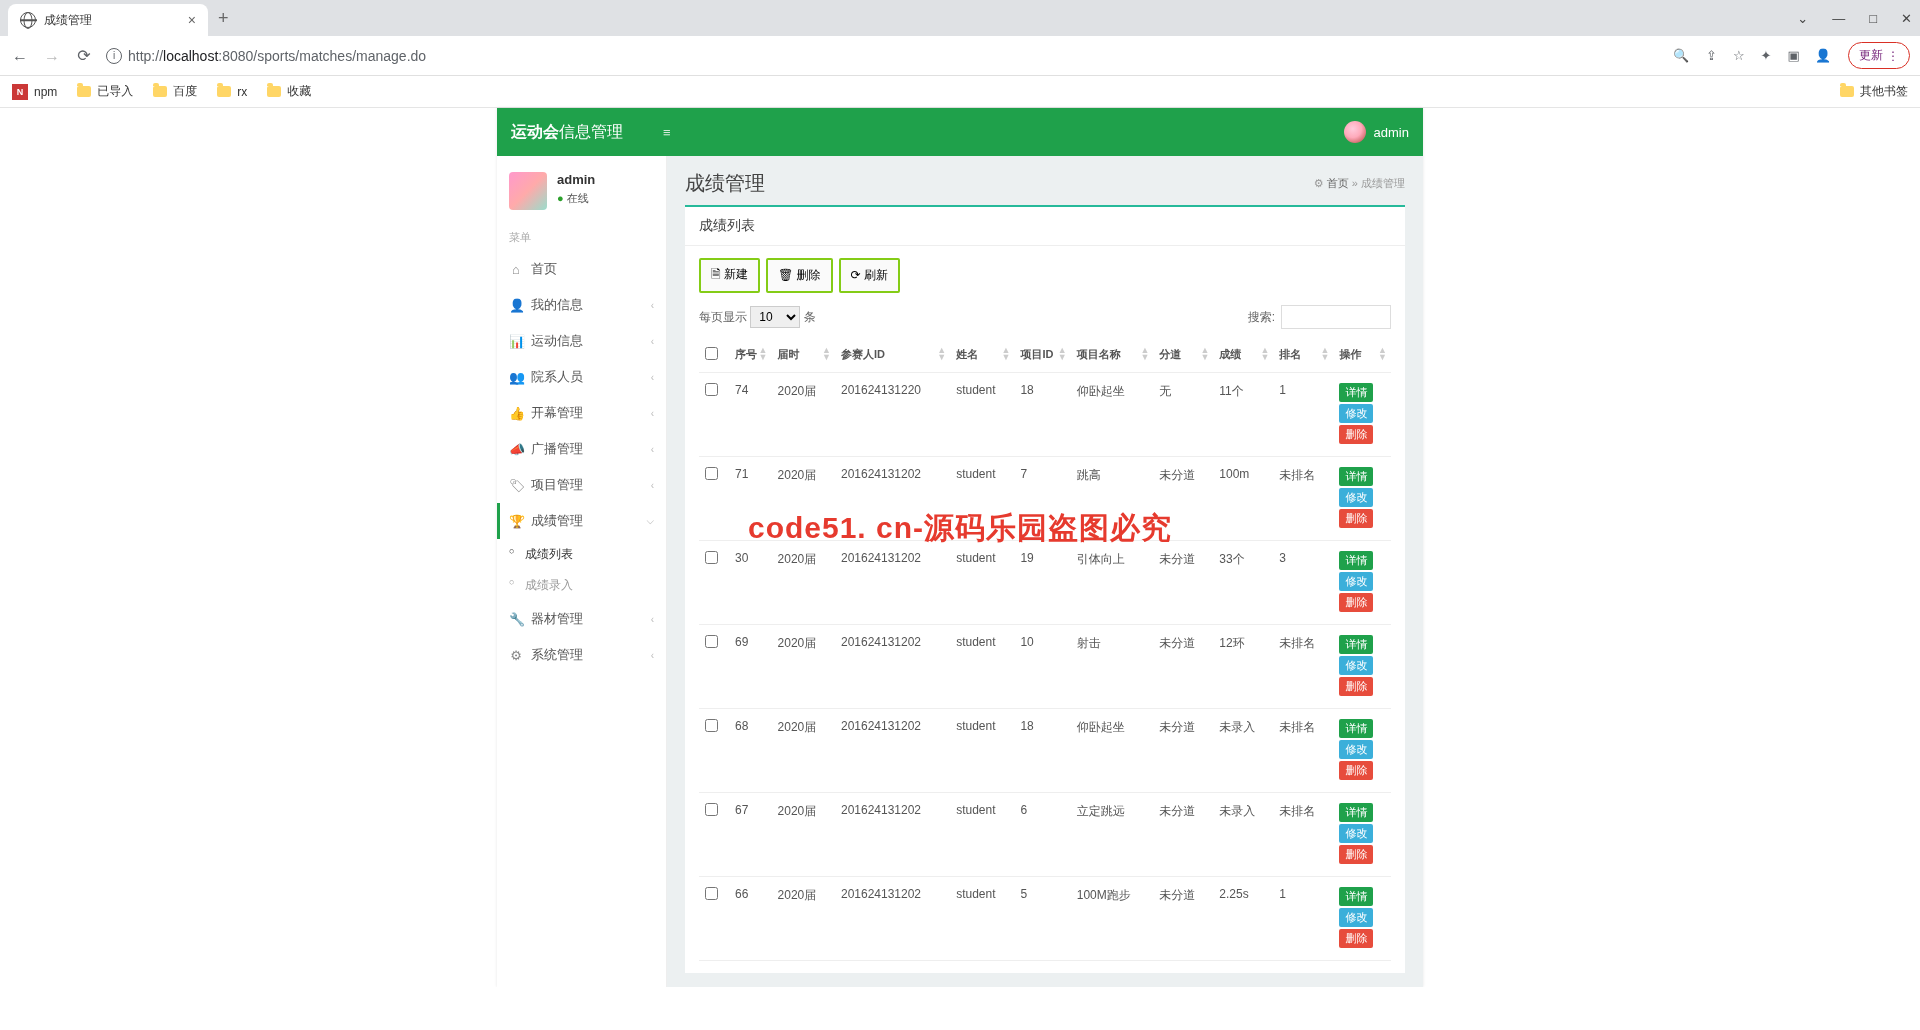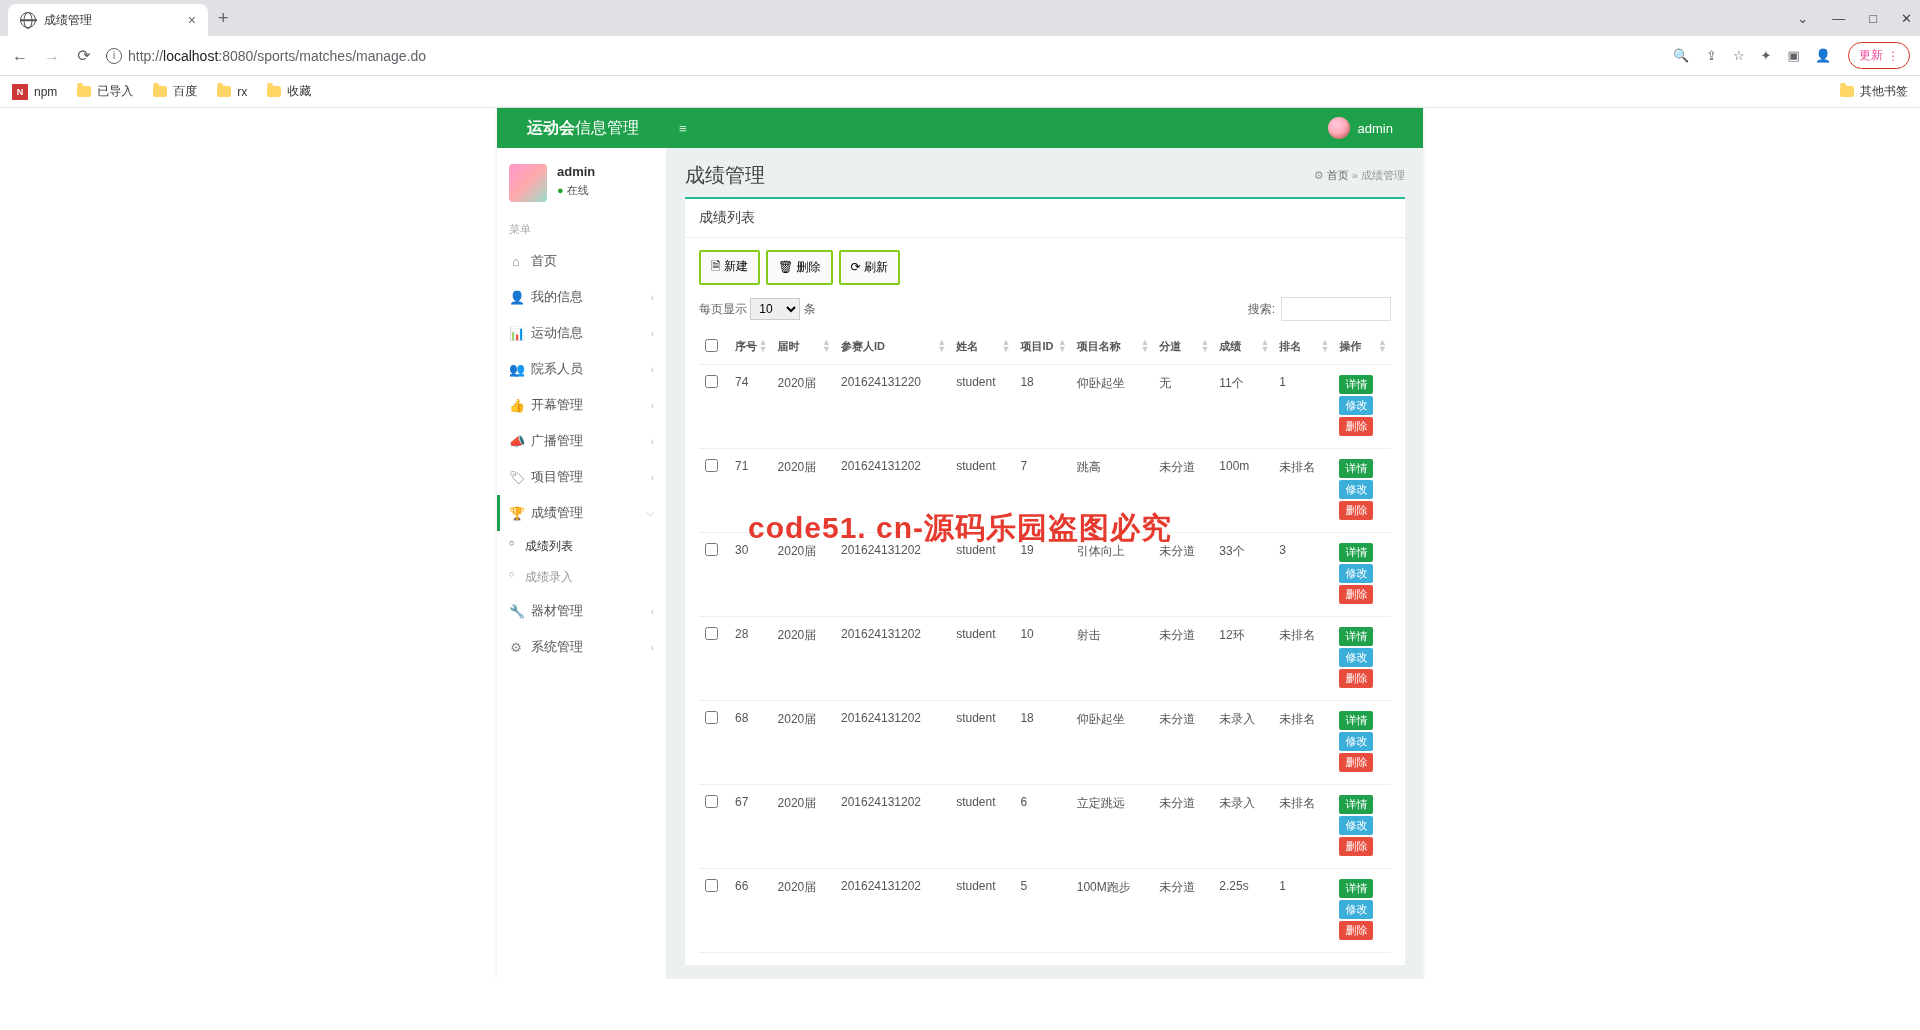--- a/index.html
+++ b/index.html
@@ -15,30 +15,30 @@
 .new-tab{color:#666;font-size:18px;margin-left:10px;cursor:pointer}
 .win-controls{margin-left:auto;display:flex;gap:24px;color:#444;font-size:13px}
 .win-controls span{cursor:pointer}
 .addr-bar{display:flex;align-items:center;height:40px;padding:0 10px;gap:12px;background:#fff;border-bottom:1px solid #e0e0e0}
 .nav-ico{color:#5f6368;font-size:16px;cursor:pointer;width:20px;text-align:center}
 .url-box{display:flex;align-items:center;gap:6px;flex:1}
 .url-info{width:16px;height:16px;border:1.5px solid #5f6368;border-radius:50%;font-size:10px;color:#5f6368;display:flex;align-items:center;justify-content:center}
 .url-text{color:#5f6368;font-size:14px}
 .url-text .host{color:#202124}
 .addr-right{display:flex;gap:16px;align-items:center;color:#5f6368}
-.update-btn{border:1px solid #d93025;color:#ec4899;padding:4px 10px;border-radius:14px;font-size:12px;cursor:pointer;display:flex;align-items:center;gap:4px}
+.update-btn{border:1px solid #d93025;color:#701a75;padding:4px 10px;border-radius:14px;font-size:12px;cursor:pointer;display:flex;align-items:center;gap:4px}
 .bookmark-bar{display:flex;align-items:center;height:32px;padding:0 12px;gap:20px;background:#fff;border-bottom:1px solid #e5e5e5;font-size:12px;color:#333}
 .bm-item{display:flex;align-items:center;gap:6px;cursor:pointer}
 .bm-folder{width:14px;height:11px;background:#ffd666;border-radius:2px;position:relative}
 .bm-folder::before{content:"";position:absolute;top:-3px;left:0;width:6px;height:3px;background:#ffd666;border-radius:2px 2px 0 0}
 .npm-ico{width:16px;height:16px;background:#CB3837;color:#fff;font-size:9px;font-weight:bold;display:flex;align-items:center;justify-content:center}
 .bm-other{margin-left:auto}
 .page-area{padding:0;display:flex;justify-content:center;background:#fff}
 .app{width:926px;background:#ecf0f1;min-height:720px;display:flex;flex-direction:column;box-shadow:0 0 3px rgba(0,0,0,0.1)}
-.topbar{background:#1fa14b;color:#fff;height:40px;display:flex;align-items:center;padding:0 30px}
+.topbar{background:#1fa14b;color:#fff;height:48px;display:flex;align-items:center;padding:0 14px}
 .logo{font-size:16px}
 .logo b{font-weight:bold}
 .hamburger{margin-left:40px;color:#d4ead9;cursor:pointer}
 .user-right{margin-left:auto;display:flex;align-items:center;gap:8px;font-size:13px}
 .avatar-sm{width:22px;height:22px;border-radius:50%;background:radial-gradient(circle at 40% 35%,#fcd 0%,#fab 45%,#c66 80%)}
 .main{display:flex;flex:1}
 .sidebar{width:170px;background:#fff;border-right:1px solid #eee;padding:10px 0}
 .user-block{display:flex;gap:10px;padding:6px 12px 14px}
 .avatar-md{width:38px;height:38px;border-radius:4px;background:linear-gradient(135deg,#f9c 0%,#faa 50%,#9dc 100%)}
 .user-name{font-weight:bold;font-size:13px}
@@ -309,21 +309,21 @@
                     <td>33个</td>
                     <td>3</td>
                     <td>
                       <span class="op-btn op-detail">详情</span>
                       <span class="op-btn op-edit">修改</span>
                       <span class="op-btn op-del">删除</span>
                     </td>
                   </tr>
                   <tr>
                     <td><input type="checkbox" style=""></td>
-                    <td>28</td>
+                    <td>69</td>
                     <td>2020届</td>
                     <td>201624131202</td>
                     <td>student</td>
                     <td>10</td>
                     <td>射击</td>
                     <td>未分道</td>
                     <td>12环</td>
                     <td>未排名</td>
                     <td>
                       <span class="op-btn op-detail">详情</span>

